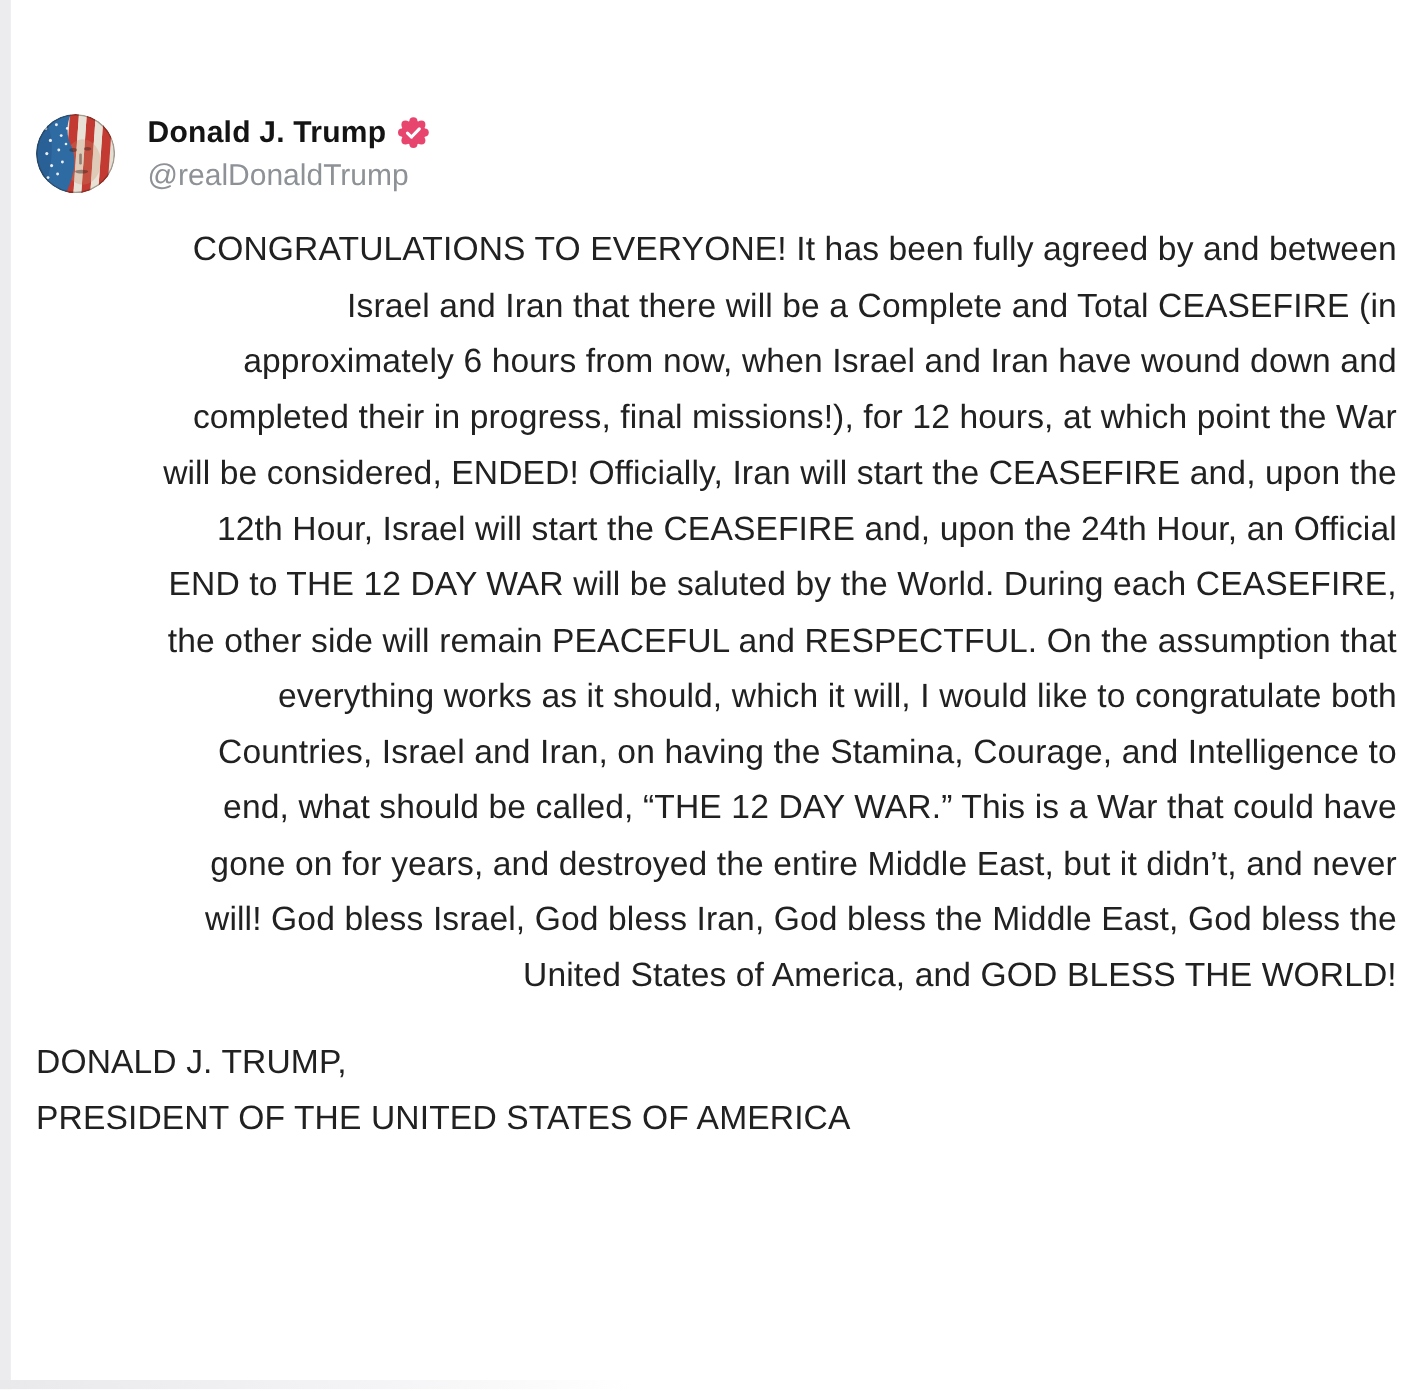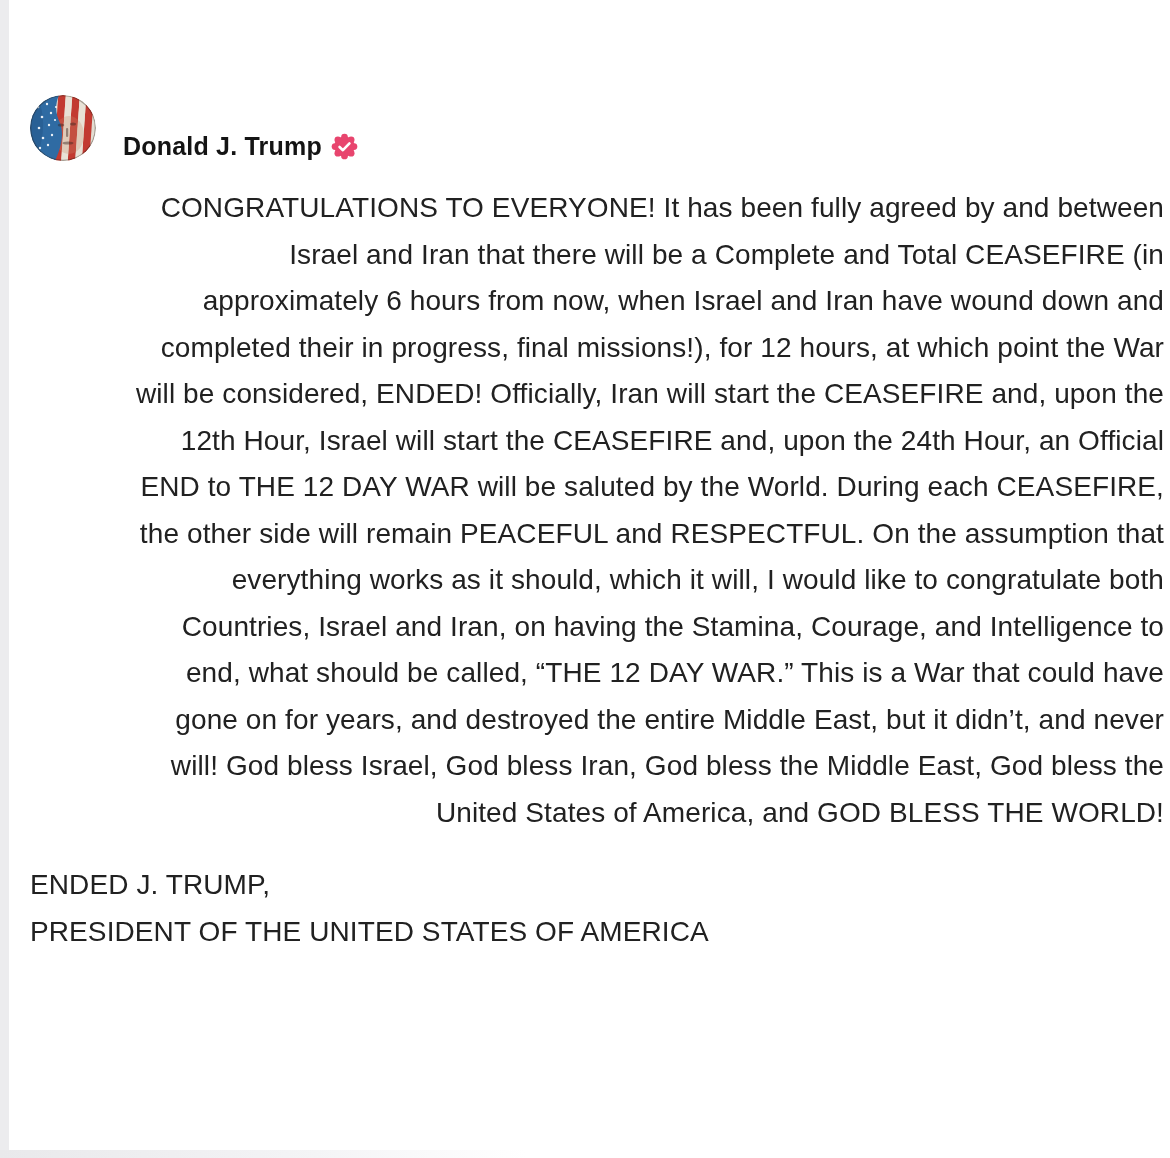--- a/index.html
+++ b/index.html
@@ -167,35 +167,36 @@
                   <circle cx="20.4" cy="12" r="3"></circle>
                 <circle cx="6.1" cy="6.1" r="3"></circle>
                   <circle cx="17.9" cy="6.1" r="3"></circle>
                 <circle cx="6.1" cy="17.9" r="3"></circle>
                   <circle cx="17.9" cy="17.9" r="3"></circle>
               </g>
               <polyline points="7.6,12.4 10.6,15.3 16.4,9.2" fill="none" stroke="#ffffff" stroke-width="2.3" stroke-linecap="round" stroke-linejoin="round"></polyline>
             </svg>
           </span>
         </div>
+        <div class="handle">@realDonaldTrump</div>
       </div>
     </div>
 
     <div class="post-body">CONGRATULATIONS TO EVERYONE! It has been fully agreed by and between
 Israel and Iran that there will be a Complete and Total CEASEFIRE (in
 approximately 6 hours from now, when Israel and Iran have wound down and
 completed their in progress, final missions!), for 12 hours, at which point the War
 will be considered, ENDED! Officially, Iran will start the CEASEFIRE and, upon the
 12th Hour, Israel will start the CEASEFIRE and, upon the 24th Hour, an Official
 END to THE 12 DAY WAR will be saluted by the World. During each CEASEFIRE,
 the other side will remain PEACEFUL and RESPECTFUL. On the assumption that
 everything works as it should, which it will, I would like to congratulate both
 Countries, Israel and Iran, on having the Stamina, Courage, and Intelligence to
 end, what should be called, “THE 12 DAY WAR.” This is a War that could have
 gone on for years, and destroyed the entire Middle East, but it didn’t, and never
 will! God bless Israel, God bless Iran, God bless the Middle East, God bless the
 United States of America, and GOD BLESS THE WORLD!</div>
 
-    <div class="post-signature">ENDED J. TRUMP,
+    <div class="post-signature">DONALD J. TRUMP,
 PRESIDENT OF THE UNITED STATES OF AMERICA</div>
 
   </div>
 </div>
 
 </body></html>

